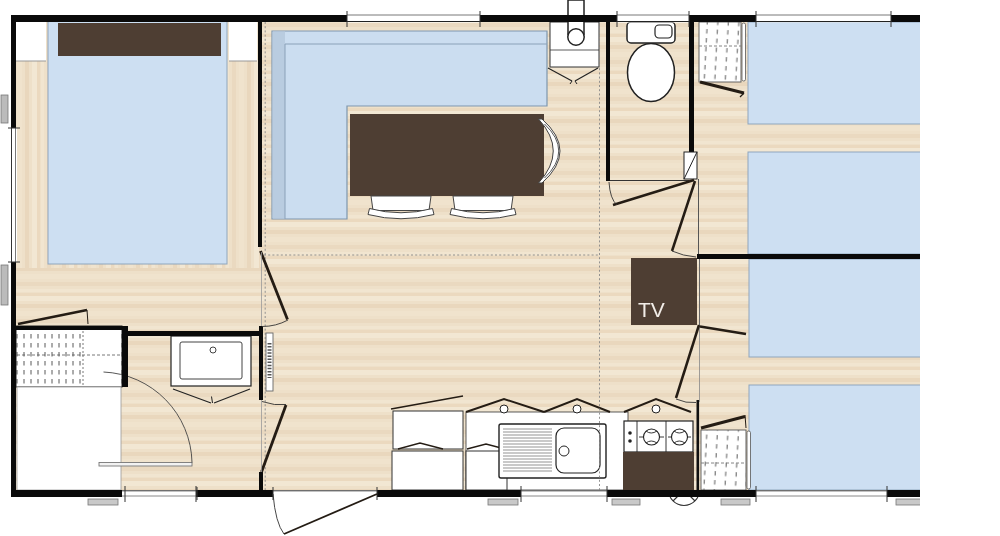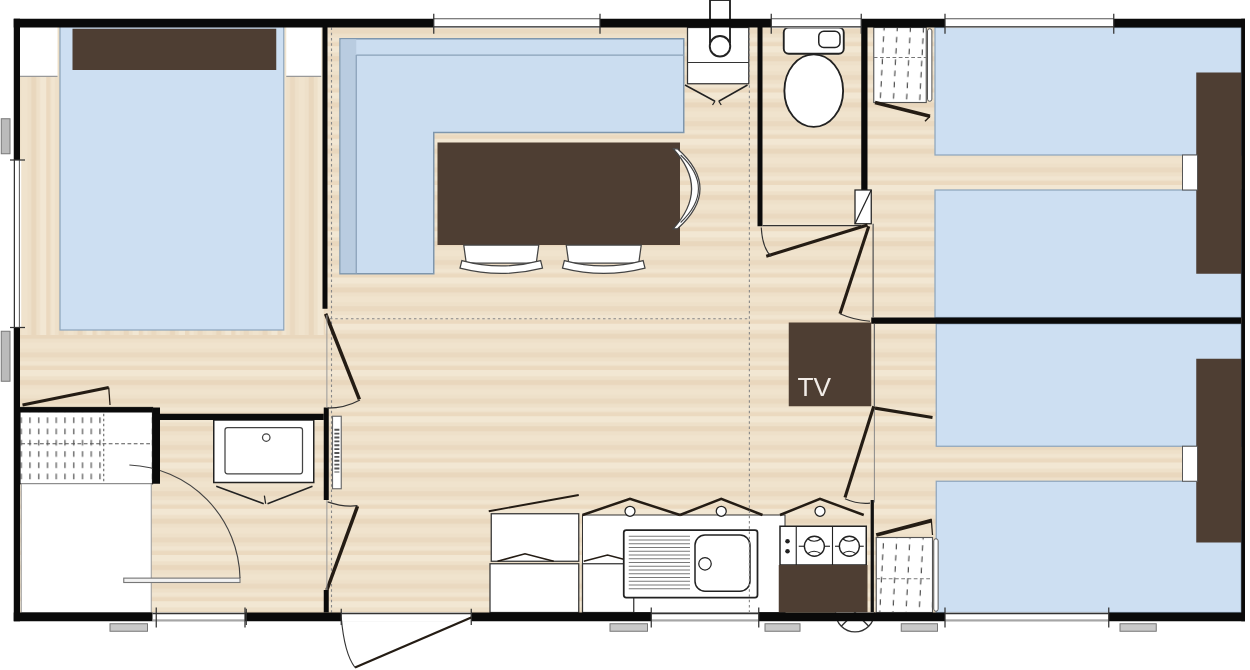--- a/index.html
+++ b/index.html
@@ -1,16 +1,16 @@
 <!DOCTYPE html>
 <html><head>
 <meta charset="utf-8">
 <style>
   html,body{margin:0;padding:0;background:#ffffff;}
-  #plan{position:relative;width:996px;height:536px;overflow:hidden;font-family:"Liberation Sans",sans-serif;}
+  #plan{position:relative;width:920px;height:536px;overflow:hidden;font-family:"Liberation Sans",sans-serif;}
 </style>
 </head>
 <body>
 <div id="plan">
 <svg width="1000" height="536" viewBox="0 0 1000 536">
 <defs>
   <pattern id="wg" width="11" height="37" patternUnits="userSpaceOnUse">
     <rect x="0" y="0" width="11" height="37" fill="#eee0c9"></rect>
     <rect x="0" y="0" width="11" height="5" fill="#f2e7d3"></rect>
     <rect x="0" y="8" width="11" height="4" fill="#e9d7bd"></rect>

